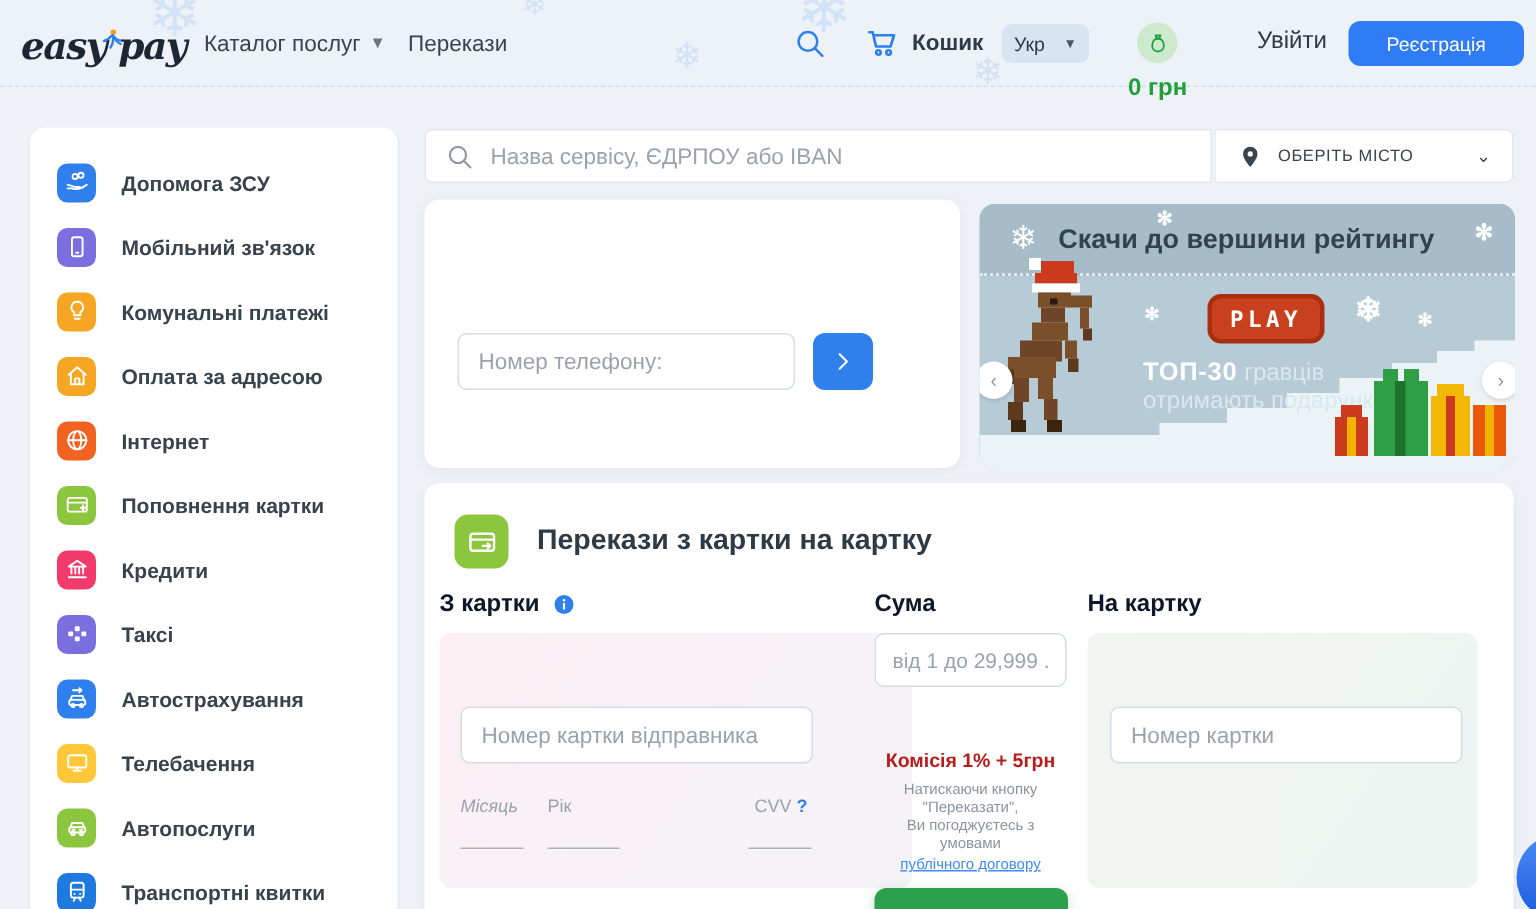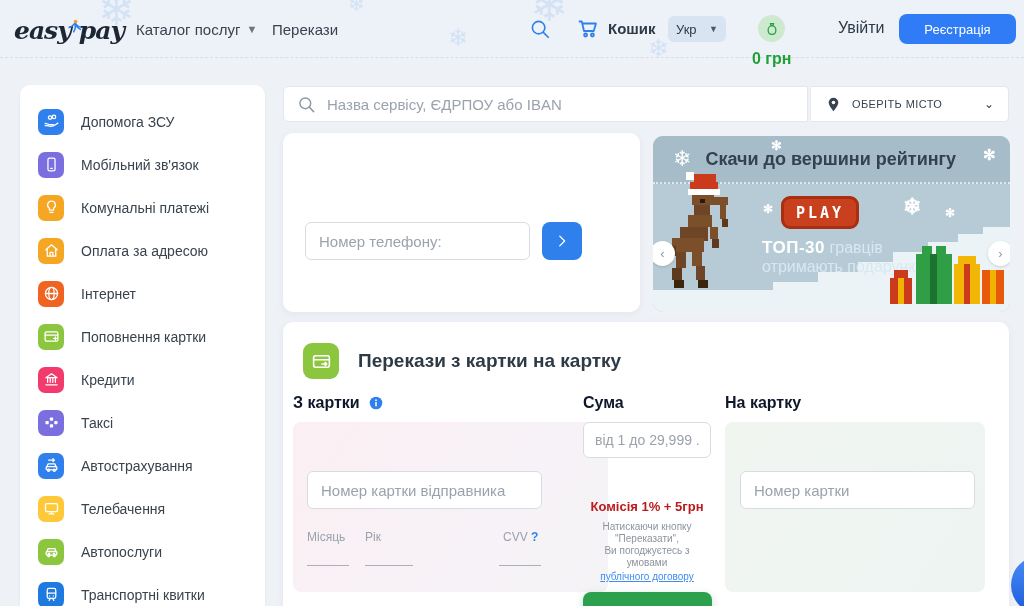--- a/index.html
+++ b/index.html
@@ -23,21 +23,21 @@
   .lang-chev { font-size:9px; color:#4a5665; }
   .balance { position:absolute; left:752px; top:15px; display:flex; align-items:center; gap:8px; cursor:pointer;flex-direction:column; }
   .balance-ic { width:27px; height:27px; border-radius:50%; background:#cdeace; display:flex; align-items:center; justify-content:center; color:#1fa23c; }
   .balance-ic svg { width:16px; height:16px; }
   .balance-amt { font-size:16px; font-weight:bold; color:#21a038; }
   .login { position:absolute; left:838px; top:19px; font-size:16px; color:#2e3a45; cursor:pointer; }
   .register-btn { position:absolute; left:899px; top:14px; width:117px; height:30px; background:#2f7cf6; color:#fff; border:none; border-radius:8px; font-size:13px; font-family:inherit; cursor:pointer; }
 
   
   .sidebar { position:absolute; left:20px; top:85px; width:245px; height:540px; background:#fff; border-radius:10px; box-shadow:0 1px 3px rgba(40,60,90,.06); padding-top:15px; z-index:2; }
-  .side-item { height:43px; display:flex; align-items:center; padding-left:18px; gap:17px; cursor:pointer; }
+  .side-item { height:43px; display:flex; align-items:center; padding-left:18px; gap:17px; cursor:pointer;font-weight:bold; }
   .side-ic { width:26px; height:26px; border-radius:7px; color:#fff; display:flex; align-items:center; justify-content:center; flex:none; }
   .side-ic svg { width:17px; height:17px; }
   .side-label { font-size:14px; color:#39434e; }
 
   
   .searchbar { position:absolute; left:283px; top:86px; width:525px; height:36px; background:#fff; border:1px solid #e2e7ee; border-radius:5px 0 0 5px; display:flex; align-items:center; padding-left:13px; gap:11px; z-index:2; }
   .searchbar .sicon { width:19px; height:19px; color:#8d97a3; }
   .searchbar input { border:none; outline:none; flex:1; font-size:15px; font-family:inherit; color:#39434e; background:transparent; }
   input::placeholder { color:#9aa3ad; }
   .city-box { position:absolute; left:810px; top:86px; width:199px; height:36px; background:#fff; border:1px solid #e2e7ee; border-left:1px solid #e9edf2; border-radius:0 5px 5px 0; display:flex; align-items:center; padding:0 14px; gap:10px; cursor:pointer; z-index:2; }
@@ -58,21 +58,21 @@
   .go-btn { width:40px; height:38px; border:none; border-radius:8px; background:#2f80ed; color:#fff; cursor:pointer; display:flex; align-items:center; justify-content:center; }
   .go-btn svg { width:18px; height:18px; }
 
   
   .banner { position:absolute; left:653px; top:136px; width:357px; height:176px; border-radius:10px; overflow:hidden; background:#b7cbd6; z-index:2; cursor:pointer; }
   .banner-strip { position:absolute; left:0; top:0; width:100%; height:48px; background:#a6bcc8; border-bottom:2px dotted #dfe9ee; display:flex; align-items:center; padding-left:20px; gap:14px; }
   .banner-flake { color:#fff; font-size:22px; }
   .banner-title { font-size:18px; font-weight:bold; color:#33424d; }
   .spark { position:absolute; color:#fff; font-weight:bold; }
   .snow-steps { position:absolute; left:0; bottom:0; width:357px; height:90px; }
-  .play-btn { position:absolute; left:128px; top:60px; width:78px; height:33px; background:#c8401e; border:3px solid #a92f10; border-radius:9px; color:#fff; font-family:"DejaVu Sans Mono", monospace; font-weight:bold; font-size:15px; letter-spacing:3px; cursor:pointer; }
+  .play-btn { position:absolute; left:152px; top:60px; width:78px; height:33px; background:#c8401e; border:3px solid #a92f10; border-radius:9px; color:#fff; font-family:"DejaVu Sans Mono", monospace; font-weight:bold; font-size:15px; letter-spacing:3px; cursor:pointer; }
   .banner-text { position:absolute; left:109px; top:102px; line-height:19px; font-size:16px; color:#d8e8f1; }
   .banner-text b { color:#fff; font-size:17px; letter-spacing:.5px; }
   .car-arrow { position:absolute; top:105px; width:25px; height:25px; border-radius:50%; background:#fff; box-shadow:0 1px 3px rgba(0,0,0,.15); color:#8d97a3; font-size:13px; display:flex; align-items:center; justify-content:center; cursor:pointer; z-index:6; }
   .car-left { left:-3px; } .car-right { right:-3px; }
   .horse { position:absolute; left:5px; top:36px; z-index:4; }
   .gifts { position:absolute; right:2px; bottom:0; z-index:4; }
 
   
   .transfer-card { left:283px; top:322px; width:726px; height:300px; }
   .transfer-head { display:flex; align-items:center; gap:19px; padding:21px 0 0 20px; }
@@ -407,21 +407,21 @@
             <circle cx="12" cy="12" r="9.5" fill="#2f80ed"></circle>
             <circle cx="12" cy="7.8" r="1.3" fill="#fff"></circle>
             <rect x="10.9" y="10.3" width="2.2" height="7" rx="1.1" fill="#fff"></rect>
           </svg></span>
     </div>
     <div class="col-label" style="left:300px;">Сума</div>
     <div class="col-label" style="left:442px;">На картку</div>
 
     <div class="panel panel-from">
       <input type="text" class="text-input sender-input" placeholder="Номер картки відправника" style="">
-      <span class="mini-label" style="left:14px; top:108px;">Місяць</span>
+      <span class="mini-label" style="left:14px; top:108px;font-style:italic;">Місяць</span>
       <span class="mini-label" style="left:72px; top:108px;">Рік</span>
       <span class="mini-label" style="left:210px; top:108px;"><span>CVV</span> <span class="mini-q">?</span></span>
       <input type="text" class="mini-input" style="left: 14px; top: 126px;">
       <input type="text" class="mini-input" style="left: 72px; top: 126px; width: 48px;">
       <input type="text" class="mini-input" style="left: 206px; top: 126px;">
     </div>
 
     <div class="sum-col">
       <input type="text" class="text-input amount-input" placeholder="від 1 до 29,999 ..." style="">
       <div class="commission">Комісія 1% + 5грн</div>

